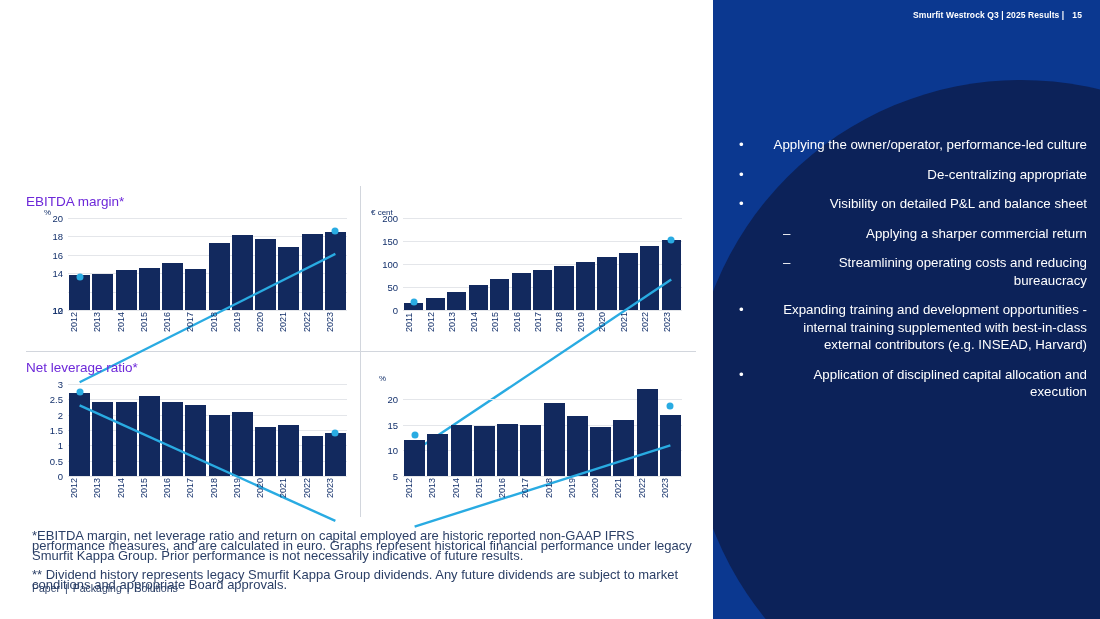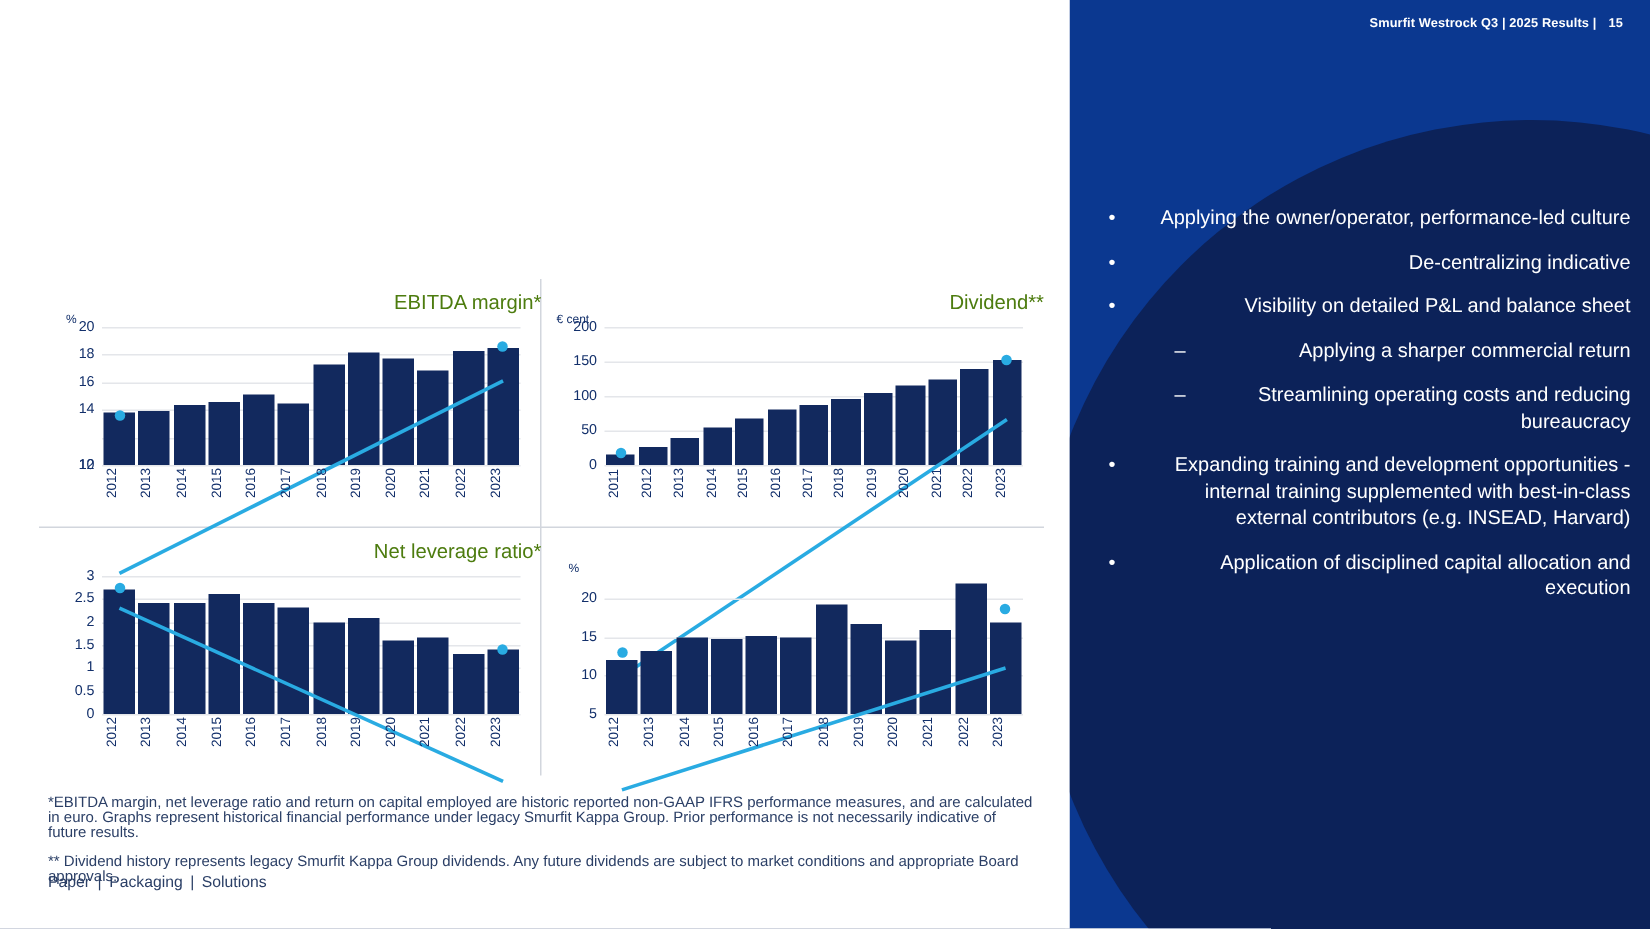--- a/index.html
+++ b/index.html
@@ -129,23 +129,23 @@
     position: absolute;
     left: 0; top: 165px;
     width: 670px; height: 1px;
     background: #d2d6dd;
   }
 
   .chart-title {
     position: absolute;
     left: 0; right: 0;
     top: 8px;
-    text-align: right;
+    text-align: left;
     font-size: 13.5px;
-    color: #4d7c0f;
+    color: #6d28d9;
     white-space: nowrap;
   }
   .axis-unit {
     position: absolute;
     font-size: 8px;
     color: #13306b;
     white-space: nowrap;
   }
   .plot {
     position: absolute;
@@ -207,21 +207,21 @@
   }
 
   
   #footnotes {
     position: absolute;
     left: 32px;
     top: 531px;
     width: 660px;
   }
   .fn {
-    font-size: 10px;
+    font-size: 13px;
     color: #2b3f66;
     line-height: 10px;
     margin-bottom: 9px;
   }
   #tagline {
     position: absolute;
     left: 32px;
     top: 582px;
     font-size: 10.5px;
     color: #2b3f66;
@@ -241,21 +241,21 @@
       <span>Smurfit Westrock Q3 | 2025 Results |</span><span class="pagenum">15</span>
     </div>
 
     <div id="bullets">
         <div class="bullet">
           <span class="mark">•</span>
           <span class="btext">Applying the owner/operator, performance-led culture</span>
         </div>
         <div class="bullet">
           <span class="mark">•</span>
-          <span class="btext">De-centralizing indicative</span>
+          <span class="btext">De-centralizing appropriate</span>
         </div>
         <div class="bullet">
           <span class="mark">•</span>
           <span class="btext">Visibility on detailed P&amp;L and balance sheet</span>
         </div>
         <div class="bullet level2">
           <span class="mark">–</span>
           <span class="btext">Applying a sharper commercial return</span>
         </div>
         <div class="bullet level2">
@@ -325,21 +325,20 @@
           <span>2017</span>
           <span>2018</span>
           <span>2019</span>
           <span>2020</span>
           <span>2021</span>
           <span>2022</span>
           <span>2023</span>
         </div>
       </div>
     <div class="chart-cell cell-tr">
-        <div class="chart-title">Dividend**</div>
         <div class="axis-unit" style="left: 10px; top: 22px;">€ cent</div>
         <div class="plot">
           <div class="gridline" style="top: 92px;"></div>
           <div class="ytick" style="top: 92px;">0</div>
           <div class="gridline" style="top: 69px;"></div>
           <div class="ytick" style="top: 69px;">50</div>
           <div class="gridline" style="top: 46px;"></div>
           <div class="ytick" style="top: 46px;">100</div>
           <div class="gridline" style="top: 23px;"></div>
           <div class="ytick" style="top: 23px;">150</div>

